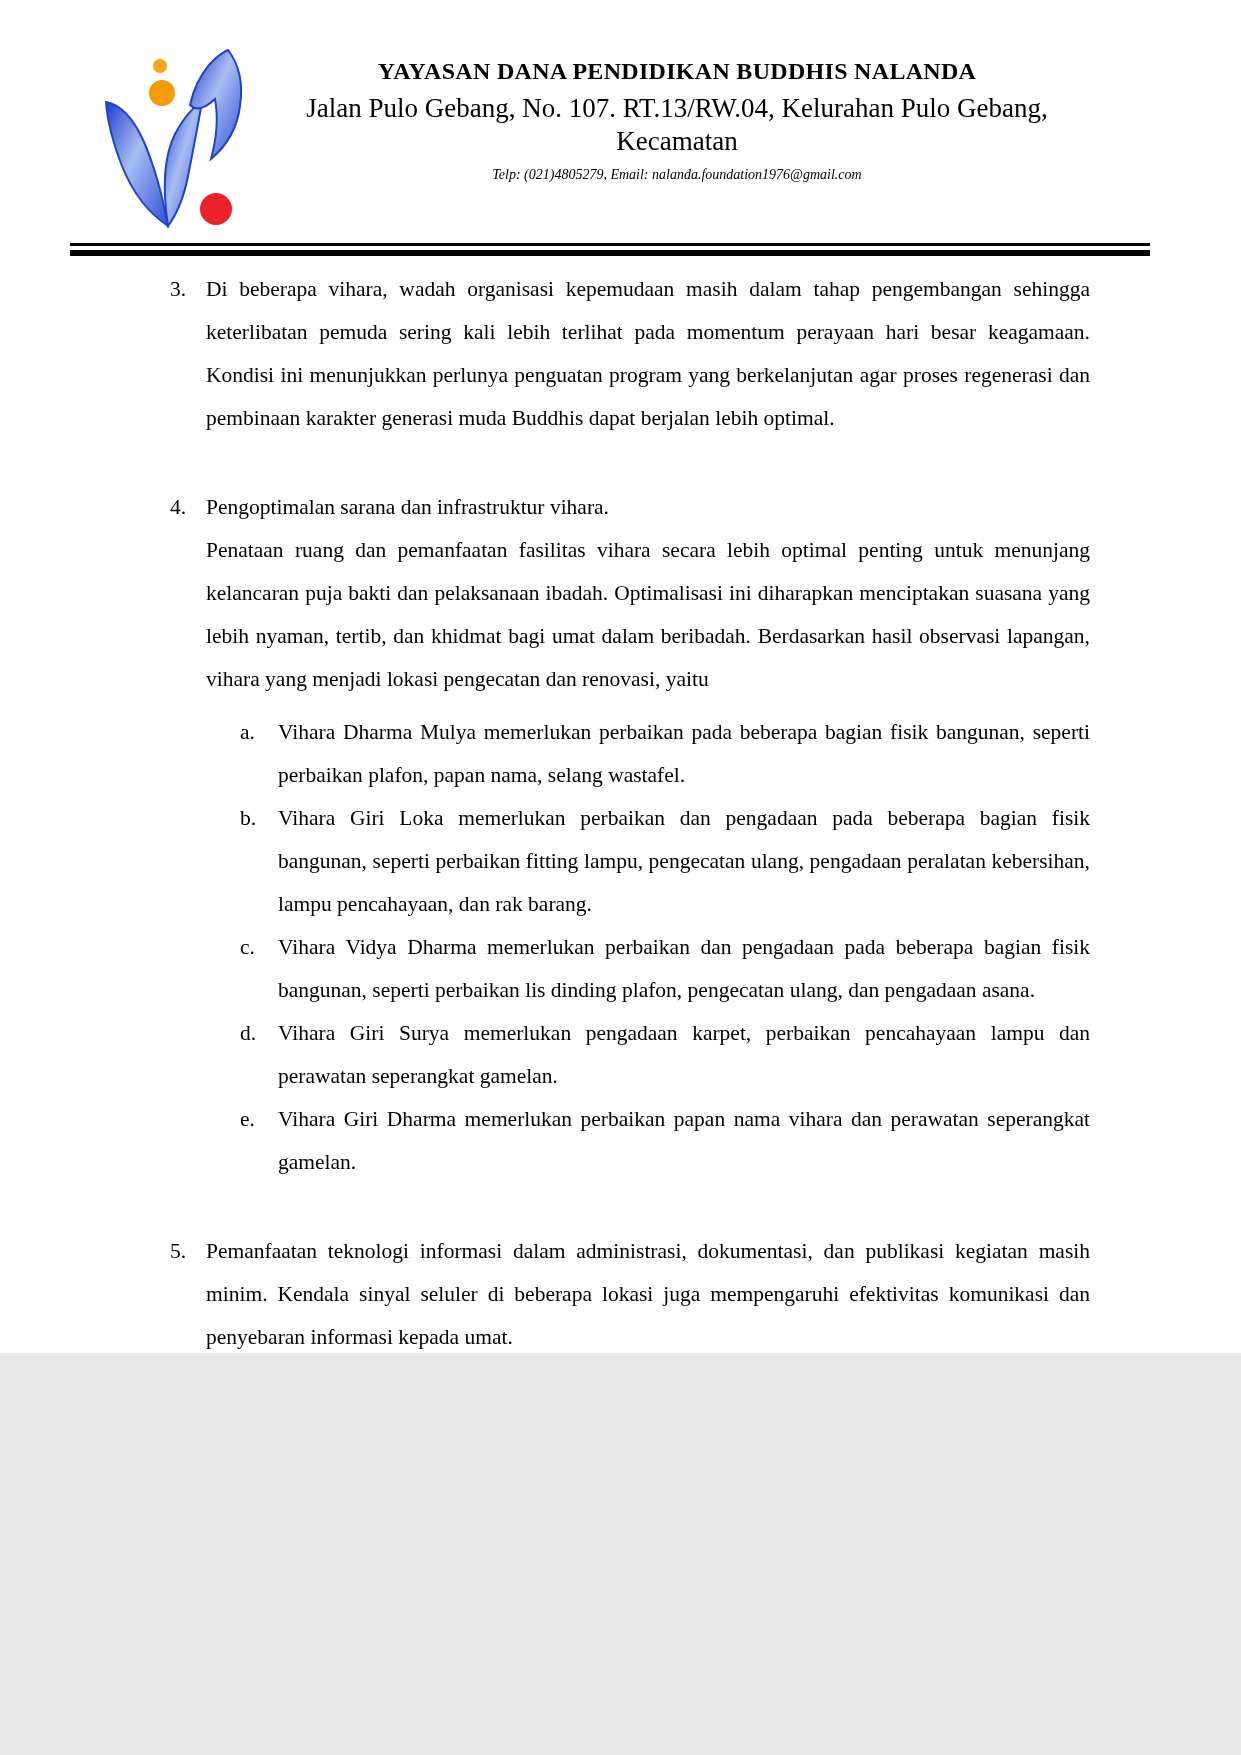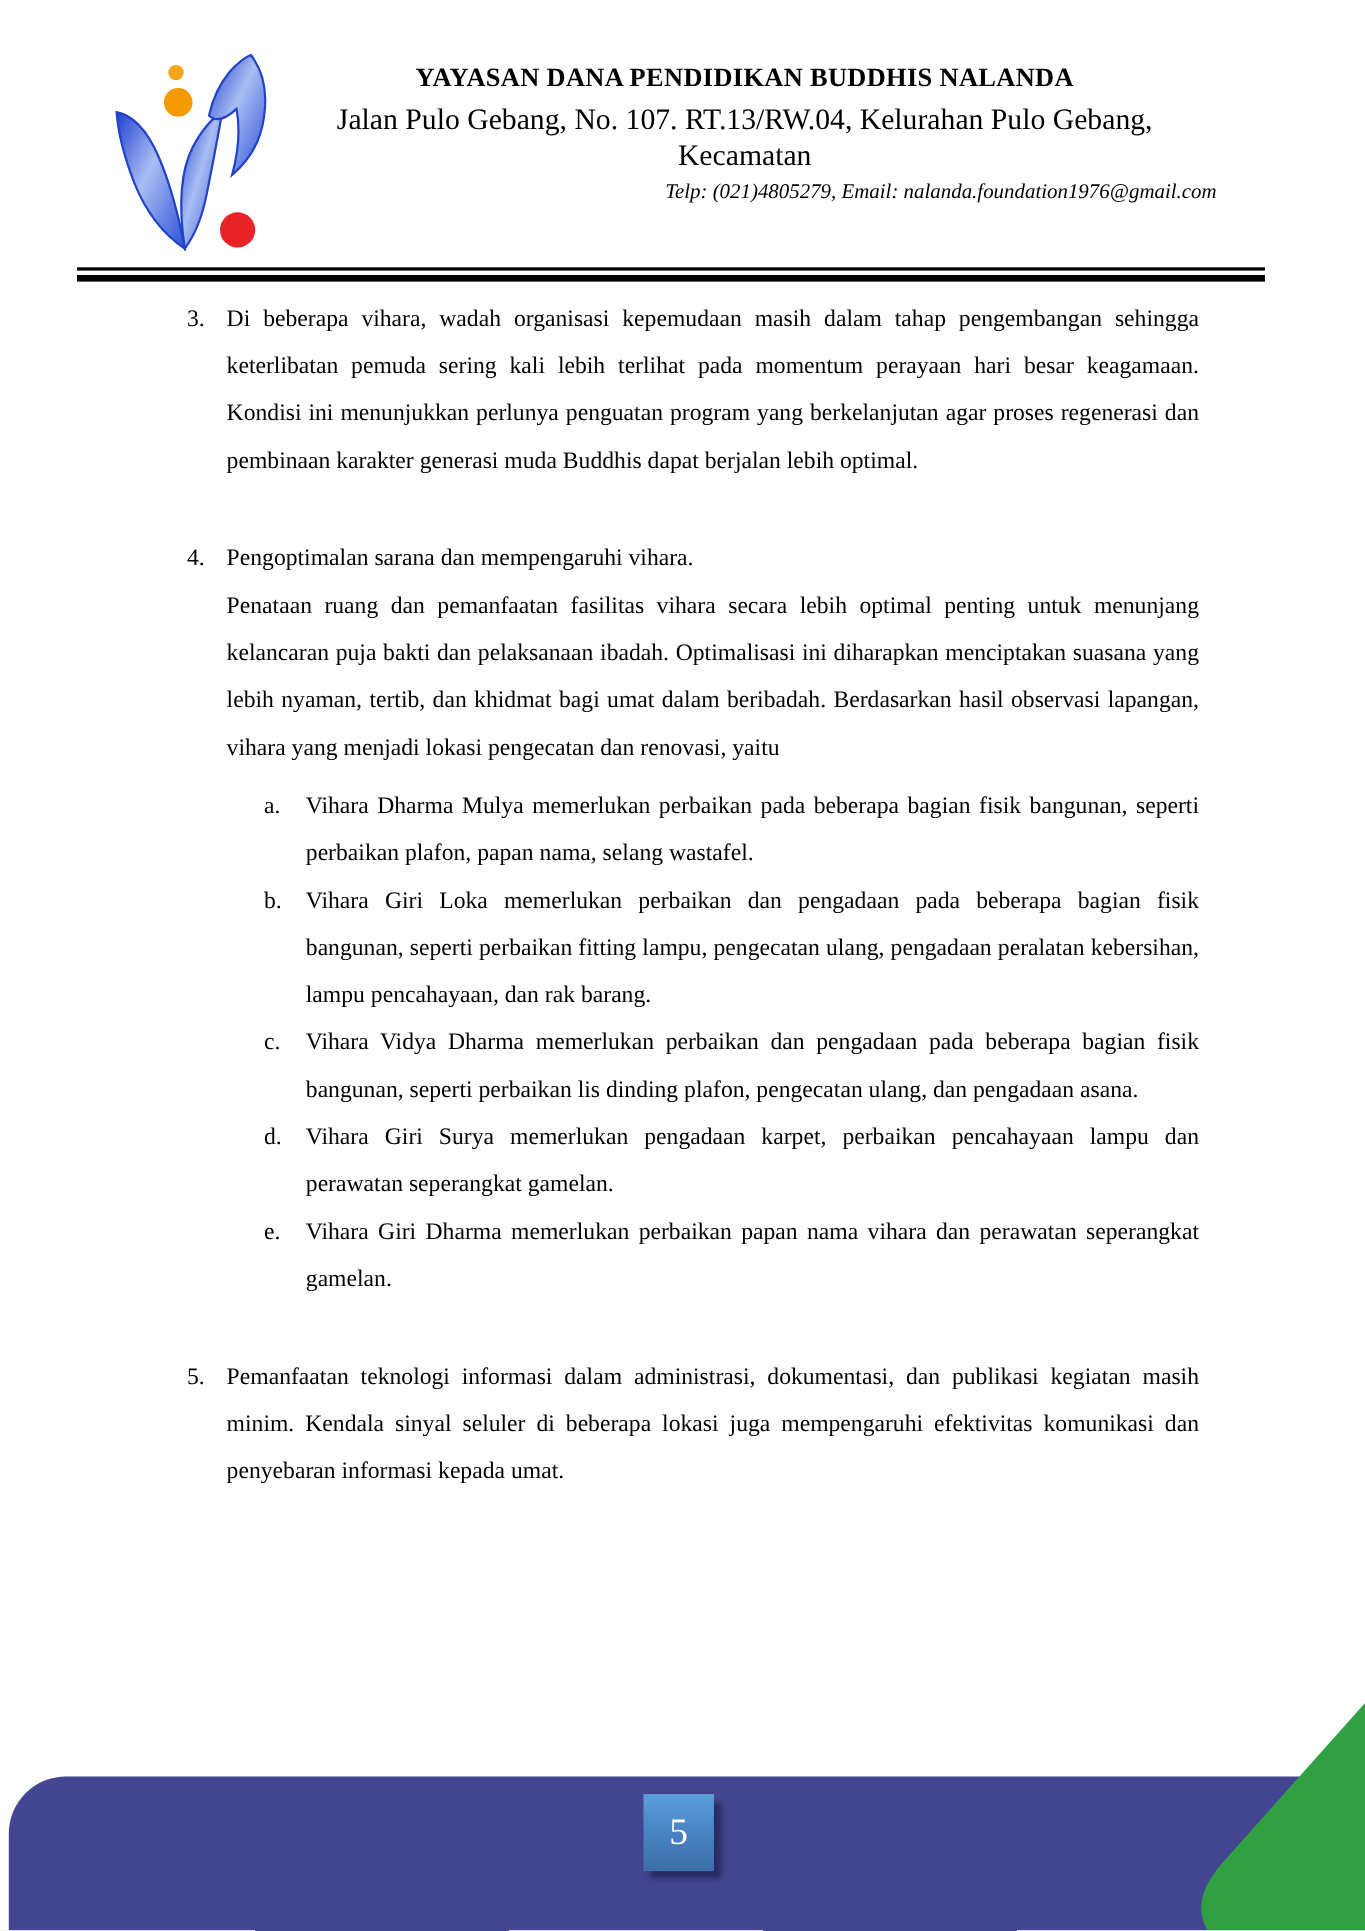--- a/index.html
+++ b/index.html
@@ -1,27 +1,27 @@
 <!DOCTYPE html>
 <html><head>
 <meta charset="utf-8">
 <style>
   html,body { margin:0; padding:0; background:#e8e8e8; }
   .page {
-    position:relative; width:1241px; height:1755px; margin:0 auto;
+    position:relative; width:1241px; height:1353px; margin:0 auto;
     background:#ffffff; overflow:hidden;
     font-family:"Liberation Serif", serif; color:#000;
   }
 
   
   .logo { position:absolute; left:96px; top:44px; width:158px; height:198px; }
   .head-text { position:absolute; left:248px; top:56px; width:858px; text-align:center; }
   .org-name { margin:0 0 6px 0; font-size:24px; font-weight:bold; letter-spacing:0.3px; line-height:30px; }
   .addr { font-size:27px; line-height:33px; }
-  .contact { font-size:19px; line-height:33px; font-style:italic;text-align:right; }
+  .contact { font-size:14px; line-height:33px; font-style:italic; }
   .divider { position:absolute; left:70px; top:243px; width:1080px; }
   .divider .thin  { height:3px; background:#000; }
   .divider .thick { height:6px; background:#000; margin-top:4px; }
 
   
   .doc-body {
     position:absolute; left:170px; top:268px; width:920px;
     font-size:21.5px; line-height:43px;
   }
   .item { position:relative; padding-left:36px; }
@@ -86,21 +86,21 @@
 
   <div class="doc-body">
 
     <div class="item">
       <span class="num">3.</span>
       <p class="para">Di beberapa vihara, wadah organisasi kepemudaan masih dalam tahap pengembangan sehingga keterlibatan pemuda sering kali lebih terlihat pada momentum perayaan hari besar keagamaan. Kondisi ini menunjukkan perlunya penguatan program yang berkelanjutan agar proses regenerasi dan pembinaan karakter generasi muda Buddhis dapat berjalan lebih optimal.</p>
     </div>
 
     <div class="item">
       <span class="num">4.</span>
-      <div>Pengoptimalan sarana dan mempengaruhi vihara.</div>
+      <div>Pengoptimalan sarana dan infrastruktur vihara.</div>
       <p class="para">Penataan ruang dan pemanfaatan fasilitas vihara secara lebih optimal penting untuk menunjang kelancaran puja bakti dan pelaksanaan ibadah. Optimalisasi ini diharapkan menciptakan suasana yang lebih nyaman, tertib, dan khidmat bagi umat dalam beribadah. Berdasarkan hasil observasi lapangan, vihara yang menjadi lokasi pengecatan dan renovasi, yaitu</p>
       <div class="sublist">
         <div class="sub">
           <span class="letter">a.</span><span class="vihara-name">Vihara Dharma Mulya</span> <span>memerlukan perbaikan pada beberapa bagian fisik bangunan, seperti perbaikan plafon, papan nama, selang wastafel.</span>
         </div>
         <div class="sub">
           <span class="letter">b.</span><span class="vihara-name">Vihara Giri Loka</span> <span>memerlukan perbaikan dan pengadaan pada beberapa bagian fisik bangunan, seperti perbaikan fitting lampu, pengecatan ulang, pengadaan peralatan kebersihan, lampu pencahayaan, dan rak barang.</span>
         </div>
         <div class="sub">
           <span class="letter">c.</span><span class="vihara-name">Vihara Vidya Dharma</span> <span>memerlukan perbaikan dan pengadaan pada beberapa bagian fisik bangunan, seperti perbaikan lis dinding plafon, pengecatan ulang, dan pengadaan asana.</span>

